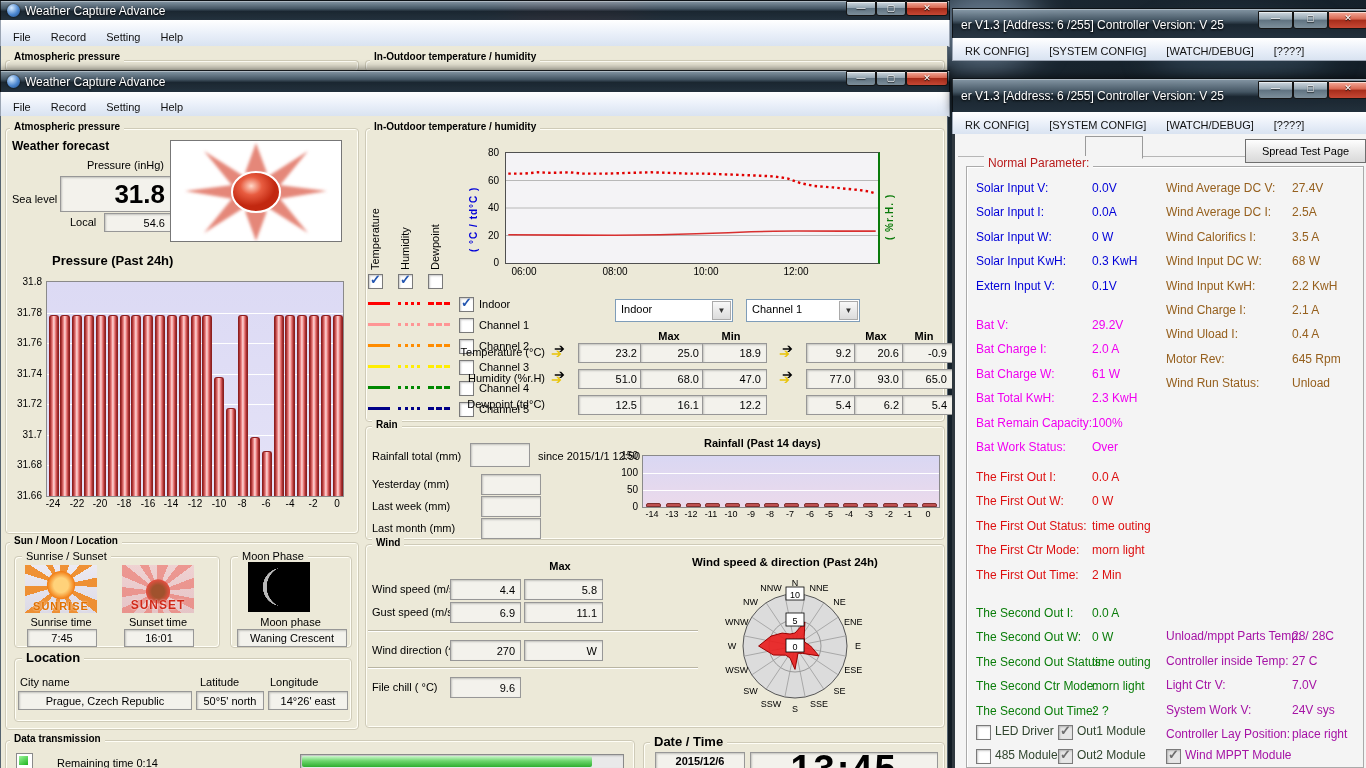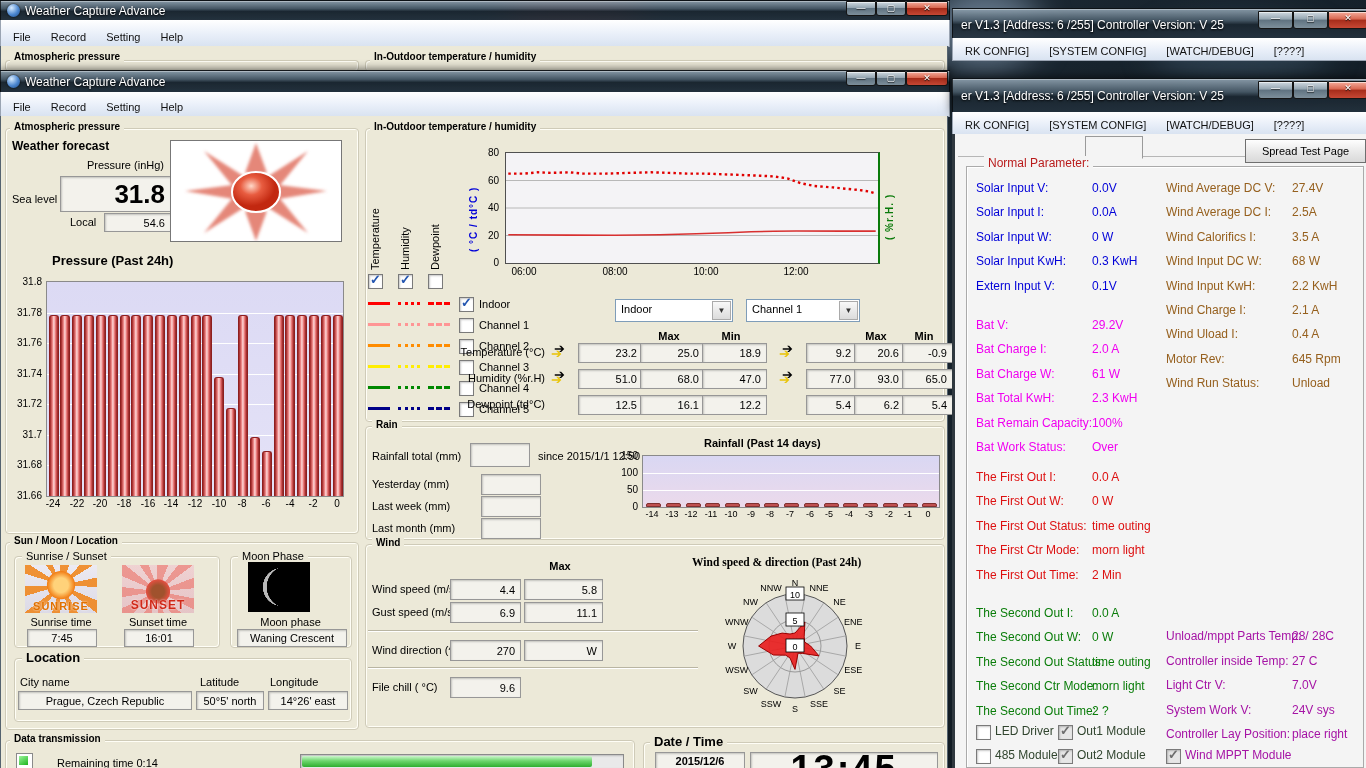--- a/index.html
+++ b/index.html
@@ -331,21 +331,21 @@
   <span class="lbl" style="left:372px;top:606px;">Gust speed (m/s)</span>
   <div class="fld right" style="left:450px;top:602px;width:64px;height:19px;">6.9</div>
   <div class="fld right" style="left:524px;top:602px;width:72px;height:19px;">11.1</div>
   <div class="sep" style="left:368px;top:630px;width:330px;"></div>
   <span class="lbl" style="left:372px;top:644px;">Wind direction (^)</span>
   <div class="fld right" style="left:450px;top:640px;width:64px;height:19px;">270</div>
   <div class="fld right" style="left:524px;top:640px;width:72px;height:19px;">W</div>
   <div class="sep" style="left:368px;top:667px;width:330px;"></div>
   <span class="lbl" style="left:372px;top:681px;">File chill ( °C)</span>
   <div class="fld right" style="left:450px;top:677px;width:64px;height:19px;">9.6</div>
-  <span class="gtitle" style="left:688px;top:556px;font-size:11.5px;background:transparent;font-family:Liberation Serif, serif;">Wind speed &amp; direction (Past 24h)</span>
+  <span class="gtitle" style="left:688px;top:556px;font-size:11.5px;background:transparent;">Wind speed &amp; direction (Past 24h)</span>
   <div id="rose" class="abs" style="left:716px;top:570px;width:158px;height:152px;"><svg width="158" height="152">
         <circle cx="79" cy="76" r="52" fill="#dcdcdc" stroke="#555" stroke-width="1"></circle>
         <circle cx="79" cy="76" r="26" fill="none" stroke="#999" stroke-width="1"></circle>
         <line x1="79" y1="76" x2="89.14469674483867" y2="24.999165419032018" stroke="#9a9a9a" stroke-width="0.8"></line>
         <line x1="79" y1="76" x2="107.88965211701932" y2="32.76358016026765" stroke="#9a9a9a" stroke-width="0.8"></line>
         <line x1="79" y1="76" x2="122.23641983973235" y2="47.11034788298069" stroke="#9a9a9a" stroke-width="0.8"></line>
         <line x1="79" y1="76" x2="130.000834580968" y2="65.85530325516133" stroke="#9a9a9a" stroke-width="0.8"></line>
         <line x1="79" y1="76" x2="130.000834580968" y2="86.14469674483867" stroke="#9a9a9a" stroke-width="0.8"></line>
         <line x1="79" y1="76" x2="122.23641983973235" y2="104.88965211701931" stroke="#9a9a9a" stroke-width="0.8"></line>
         <line x1="79" y1="76" x2="107.88965211701932" y2="119.23641983973235" stroke="#9a9a9a" stroke-width="0.8"></line>

